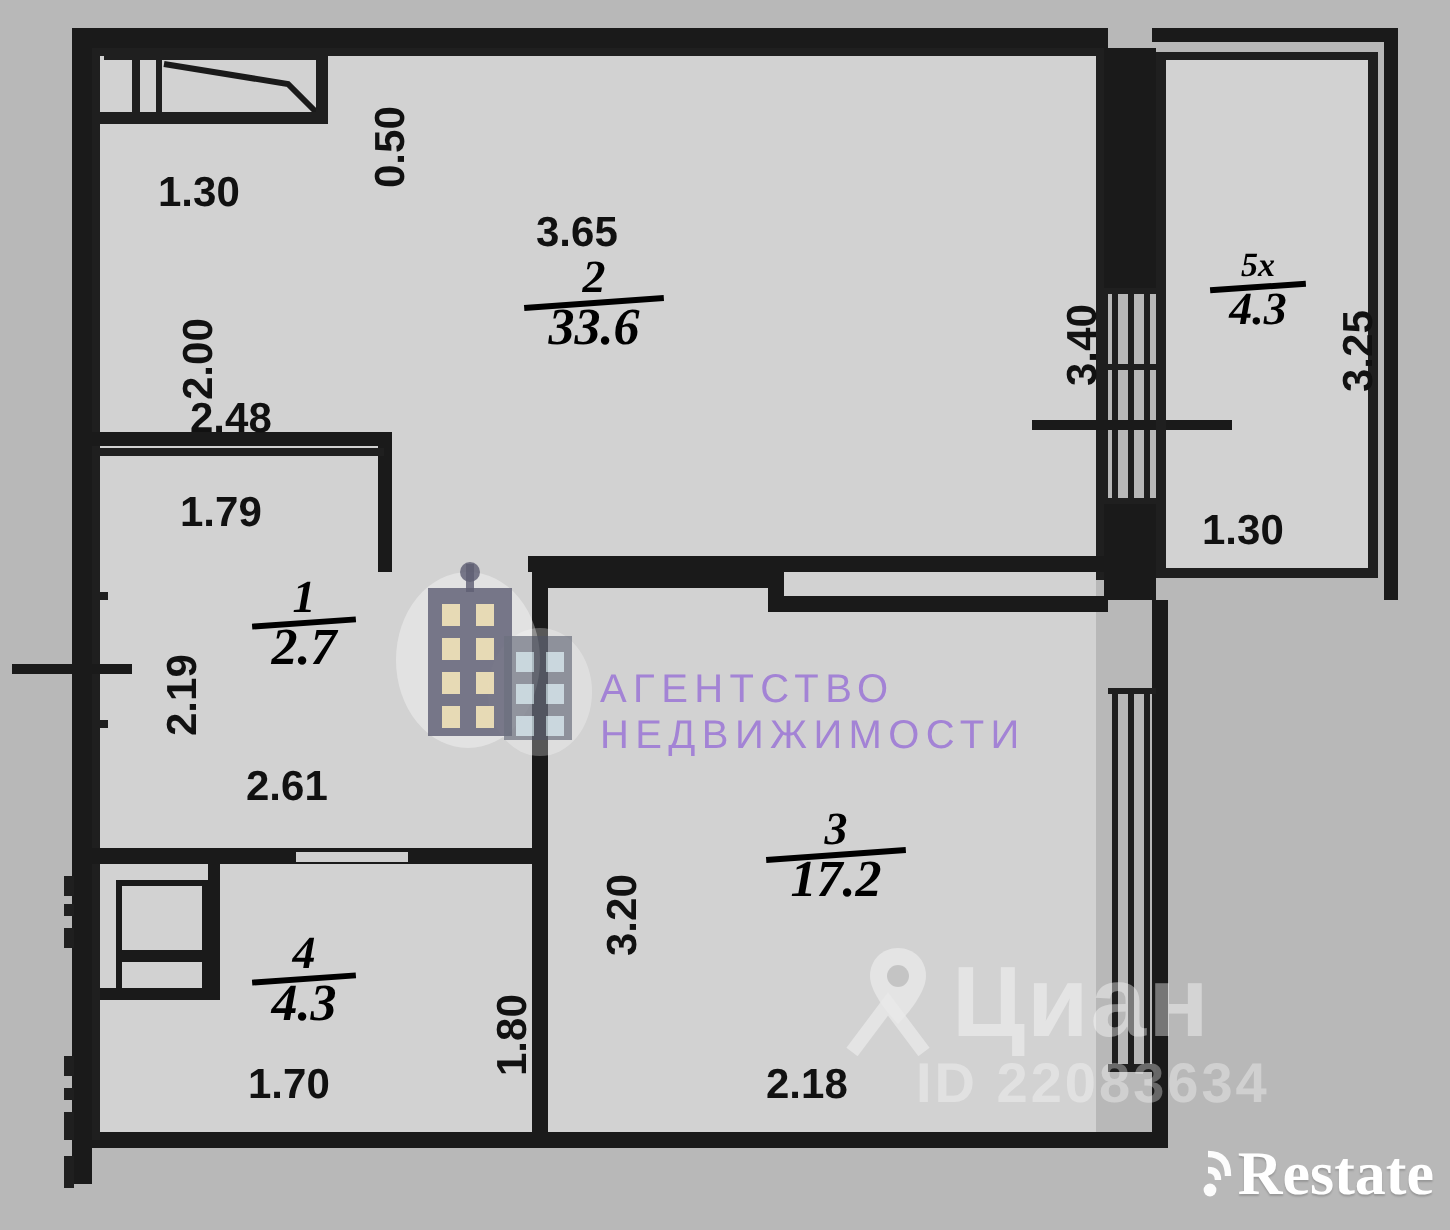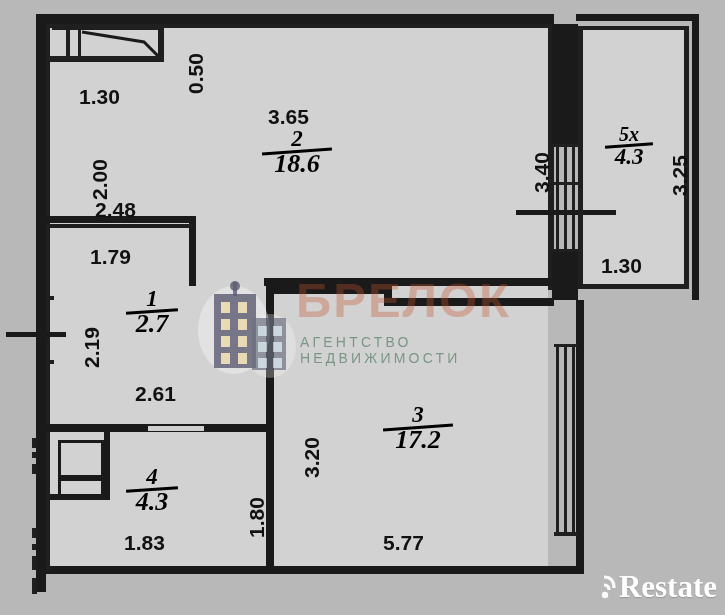--- a/index.html
+++ b/index.html
@@ -83,22 +83,22 @@
     opacity:.55;
   }
   #wm-brelok .bt{
     position:absolute; left:100px; top:4px;
     font-size:49px; font-weight:700; letter-spacing:2px;
     color:#c4542e; opacity:.62;
     font-family:"Liberation Sans", sans-serif;
   }
   #wm-brelok .bs{
     position:absolute; left:104px; top:66px;
-    font-size:14px; letter-spacing:3.2px;
-    color:#14532d; opacity:.85;
+    font-size:20px; letter-spacing:3.2px;
+    color:#6d28d9; opacity:.85;
     font-family:"Liberation Sans", sans-serif;
   }
   #wm-cian{
     left:420px; top:470px; width:290px; height:95px; opacity:.5;
   }
   #wm-cian .ct{
     position:absolute; left:56px; top:2px;
     font-size:50px; font-weight:700; color:#ffffff; opacity:.8;
     letter-spacing:1px;
     font-family:"Liberation Sans", sans-serif;
@@ -220,30 +220,30 @@
   <div class="dim vert" style="left:184px;top:94px;">0.50</div>
   <div class="dim" style="left:79px;top:85px;">1.30</div>
   <div class="dim vert" style="left:88px;top:200px;">2.00</div>
   <div class="dim" style="left:268px;top:105px;">3.65</div>
   <div class="dim vert" style="left:530px;top:193px;">3.40</div>
   <div class="dim vert" style="left:668px;top:196px;">3.25</div>
   <div class="dim" style="left:601px;top:254px;">1.30</div>
   <div class="dim" style="left:95px;top:198px;">2.48</div>
   <div class="dim" style="left:90px;top:245px;">1.79</div>
   <div class="dim vert" style="left:80px;top:368px;">2.19</div>
-  <div class="dim" style="left:123px;top:382px;margin-left:12px;">2.61</div>
+  <div class="dim" style="left:123px;top:382px;">2.61</div>
   <div class="dim vert" style="left:300px;top:478px;">3.20</div>
   <div class="dim vert" style="left:245px;top:538px;">1.80</div>
-  <div class="dim" style="left:124px;top:531px;">1.83</div>
-  <div class="dim" style="left:383px;top:531px;">5.77</div>
+  <div class="dim" style="left:124px;top:531px;">1.70</div>
+  <div class="dim" style="left:383px;top:531px;">2.18</div>
 
   <div class="rlabel" style="left:252px;top:128px;width:90px;">
     <span class="num">2</span>
     <span class="bar" style="width:70px;"></span>
-    <span class="area">18.6</span>
+    <span class="area">33.6</span>
   </div>
 
   <div class="rlabel" style="left:117px;top:288px;width:70px;">
     <span class="num">1</span>
     <span class="bar" style="width:52px;"></span>
     <span class="area">2.7</span>
   </div>
 
   <div class="rlabel" style="left:375px;top:404px;width:86px;">
     <span class="num">3</span>
@@ -251,21 +251,21 @@
     <span class="area">17.2</span>
   </div>
 
   <div class="rlabel" style="left:117px;top:466px;width:70px;">
     <span class="num">4</span>
     <span class="bar" style="width:52px;"></span>
     <span class="area">4.3</span>
   </div>
 
   <div class="rlabel" style="left:598px;top:125px;width:62px;">
-    <span class="num" style="font-size:20px;">5х</span>
+    <span class="num" style="font-size:17px;">5х</span>
     <span class="bar" style="width:48px;"></span>
     <span class="area" style="font-size:23px;">4.3</span>
   </div>
 
   <svg class="wm" id="wm-house" viewBox="0 0 110 110">
     <ellipse cx="42" cy="58" rx="36" ry="44" fill="#ffffff" opacity=".42"></ellipse>
     <ellipse cx="78" cy="74" rx="26" ry="32" fill="#ffffff" opacity=".32"></ellipse>
     <rect x="22" y="22" width="42" height="74" fill="#4a4a63" opacity=".82"></rect>
     <rect x="60" y="46" width="34" height="52" fill="#5a6070" opacity=".7"></rect>
     <circle cx="43" cy="14" r="5" fill="#4a4a63" opacity=".82"></circle>
@@ -284,24 +284,32 @@
       <rect x="66" y="54" width="9" height="10"></rect>
         <rect x="81" y="54" width="9" height="10"></rect>
       <rect x="66" y="70" width="9" height="10"></rect>
         <rect x="81" y="70" width="9" height="10"></rect>
       <rect x="66" y="86" width="9" height="10"></rect>
         <rect x="81" y="86" width="9" height="10"></rect>
     </g>
   </svg>
 
   <div class="wm" id="wm-brelok">
-    <span class="bt">БРЕЛОК</span>
     <span class="bs">АГЕНТСТВО  НЕДВИЖИМОСТИ</span>
   </div>
 
+  <div class="wm" id="wm-cian">
+    <svg style="position:absolute;left:0px;top:0px;width:58px;height:58px;" viewBox="0 0 58 58">
+      <path d="M29 4c-8 0-14 6-14 14 0 10 14 24 14 24s14-14 14-24c0-8-6-14-14-14z" fill="#ffffff" opacity=".8"></path>
+      <circle cx="29" cy="18" r="5.5" fill="#b8b8b8"></circle>
+      <path d="M6 56 L24 32 L42 56" fill="none" stroke="#ffffff" stroke-width="7" opacity=".8"></path>
+    </svg>
+    <span class="ct">Циан</span>
+    <span class="cid">ID 22083634</span>
+  </div>
 
   <div class="wm" id="wm-restate">
     <svg style="position:absolute;left:-2px;top:2px;width:30px;height:34px;" viewBox="0 0 30 34">
       <path d="M6 6 q10 0 10 11" fill="none" stroke="#ffffff" stroke-width="3.2" opacity=".95"></path>
       <path d="M6 14 q5 0 5 5" fill="none" stroke="#ffffff" stroke-width="3.2" opacity=".95"></path>
       <circle cx="7" cy="24" r="3.2" fill="#ffffff" opacity=".95"></circle>
     </svg>
     <span class="rt" style="margin-left:19px;">Restate</span>
   </div>
 

